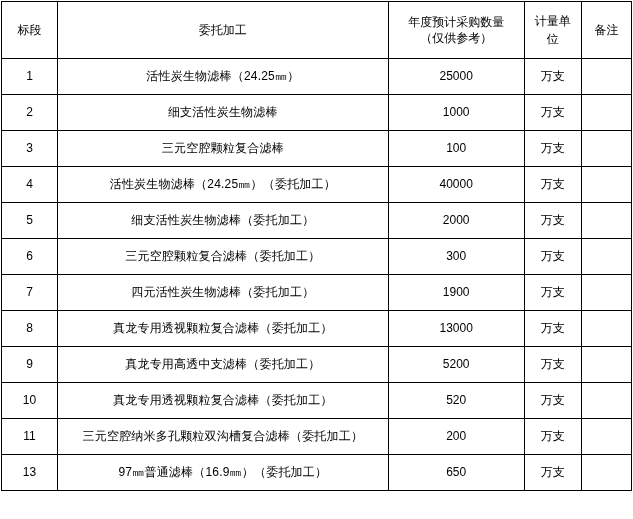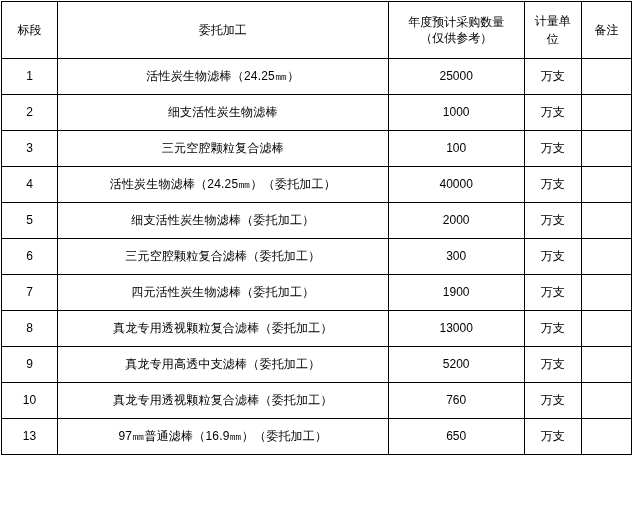--- a/index.html
+++ b/index.html
@@ -148,21 +148,28 @@
         <tr>
           <td class="lot-cell">9</td>
           <td class="name-cell">真龙专用高透中支滤棒（委托加工）</td>
           <td class="qty-cell">5200</td>
           <td class="unit-cell">万支</td>
           <td></td>
         </tr>
         <tr>
           <td class="lot-cell">10</td>
           <td class="name-cell">真龙专用透视颗粒复合滤棒（委托加工）</td>
-          <td class="qty-cell">760</td>
+          <td class="qty-cell">520</td>
+          <td class="unit-cell">万支</td>
+          <td></td>
+        </tr>
+        <tr>
+          <td class="lot-cell">11</td>
+          <td class="name-cell">三元空腔纳米多孔颗粒双沟槽复合滤棒（委托加工）</td>
+          <td class="qty-cell">200</td>
           <td class="unit-cell">万支</td>
           <td></td>
         </tr>
         <tr>
           <td class="lot-cell">13</td>
           <td class="name-cell">97㎜普通滤棒（16.9㎜）（委托加工）</td>
           <td class="qty-cell">650</td>
           <td class="unit-cell">万支</td>
           <td></td>
         </tr>

